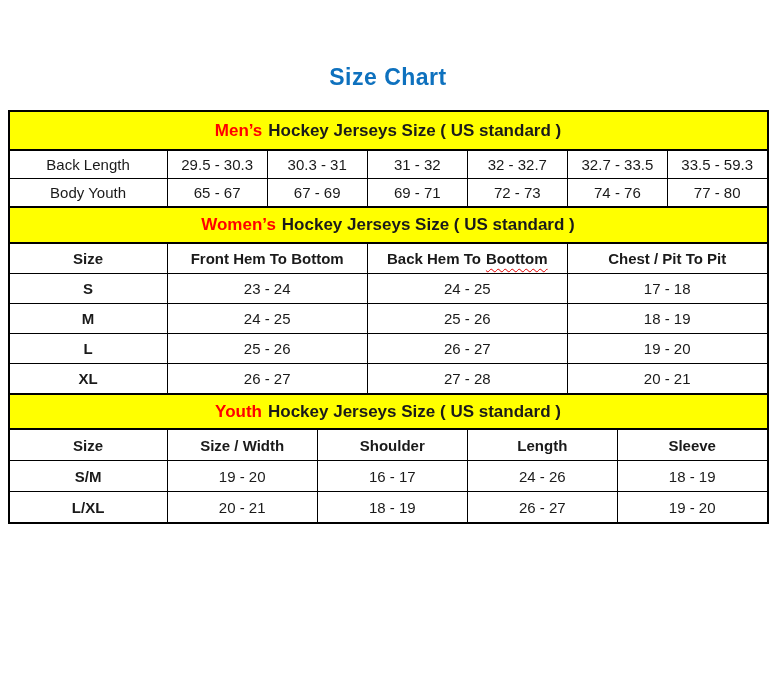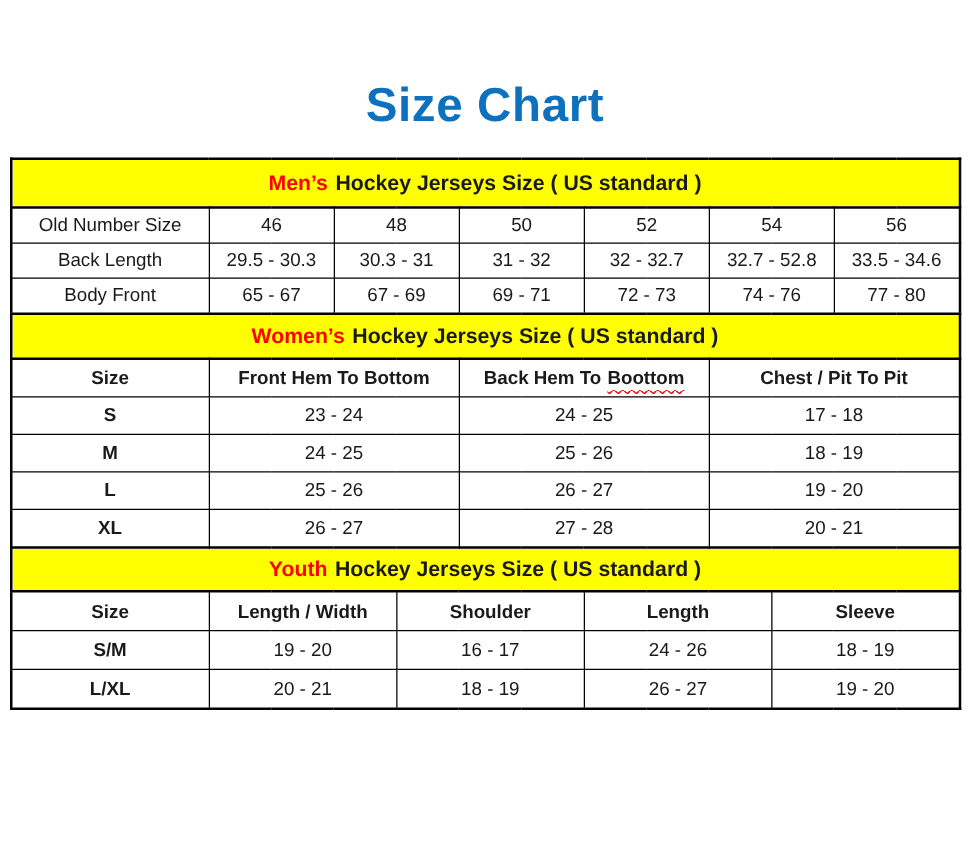--- a/index.html
+++ b/index.html
@@ -10,21 +10,21 @@
   body {
     width: 776px;
     height: 692px;
     font-family: "Liberation Sans", sans-serif;
     color: #1a1a1a;
     overflow: hidden;
   }
   .title {
     margin: 64px 0 0 0;
     text-align: center;
-    font-size: 38px;
+    font-size: 23px;
     font-weight: bold;
     color: var(--title-blue, #0E71BE);
     letter-spacing: 0.5px;
   }
   .chart {
     width: 761px;
     margin: 19px auto 0 auto;
     border-collapse: collapse;
     table-layout: fixed;
     border: 2.5px solid #000;
@@ -80,39 +80,30 @@
       <col style="width:6.592%">
       <col style="width:6.592%">
       <col style="width:6.592%">
   </colgroup>
 
   <tbody class="mens-sec">
     <tr class="band-row">
       <td colspan="13"><span class="hl">Men’s</span><span>Hockey Jerseys Size ( US standard )</span></td>
     </tr>
     <tr>
-      <td class="lbl-plain">Old Number Size</td>
-      <td colspan="2">46</td>
-      <td colspan="2">48</td>
-      <td colspan="2">50</td>
-      <td colspan="2">52</td>
-      <td colspan="2">54</td>
-      <td colspan="2">56</td>
-    </tr>
-    <tr>
       <td class="lbl-plain">Back Length</td>
       <td colspan="2">29.5 - 30.3</td>
       <td colspan="2">30.3 - 31</td>
       <td colspan="2">31 - 32</td>
       <td colspan="2">32 - 32.7</td>
-      <td colspan="2">32.7 - 52.8</td>
-      <td colspan="2">33.5 - 34.6</td>
+      <td colspan="2">32.7 - 33.5</td>
+      <td colspan="2">33.5 - 59.3</td>
     </tr>
     <tr>
-      <td class="lbl-plain">Body Front</td>
+      <td class="lbl-plain">Body Youth</td>
       <td colspan="2">65 - 67</td>
       <td colspan="2">67 - 69</td>
       <td colspan="2">69 - 71</td>
       <td colspan="2">72 - 73</td>
       <td colspan="2">74 - 76</td>
       <td colspan="2">77 - 80</td>
     </tr>
   </tbody>
 
   <tbody class="womens-sec">
@@ -150,21 +141,21 @@
       <td colspan="4">20 - 21</td>
     </tr>
   </tbody>
 
   <tbody class="youth-sec">
     <tr class="band-row">
       <td colspan="13"><span class="hl">Youth</span><span>Hockey Jerseys Size ( US standard )</span></td>
     </tr>
     <tr>
       <th>Size</th>
-      <th colspan="3">Length / Width</th>
+      <th colspan="3">Size / Width</th>
       <th colspan="3">Shoulder</th>
       <th colspan="3">Length</th>
       <th colspan="3">Sleeve</th>
     </tr>
     <tr>
       <th>S/M</th>
       <td colspan="3">19 - 20</td>
       <td colspan="3">16 - 17</td>
       <td colspan="3">24 - 26</td>
       <td colspan="3">18 - 19</td>

